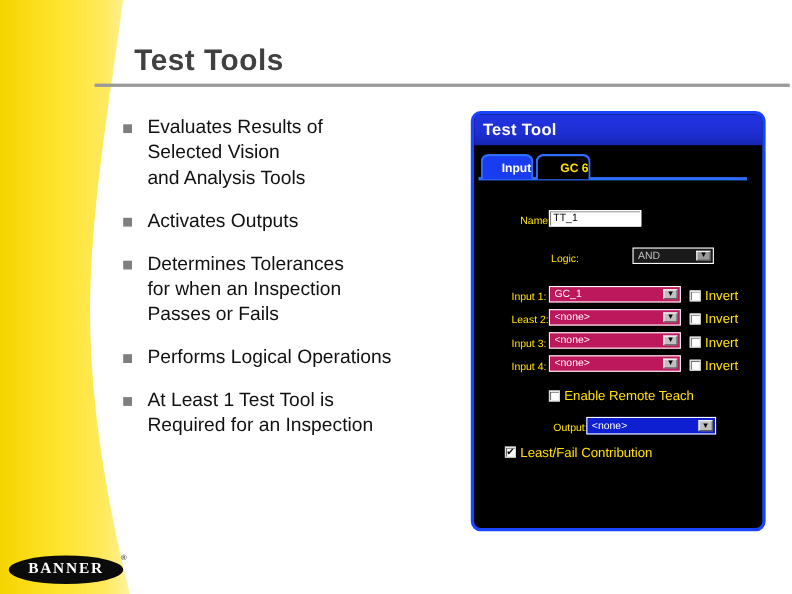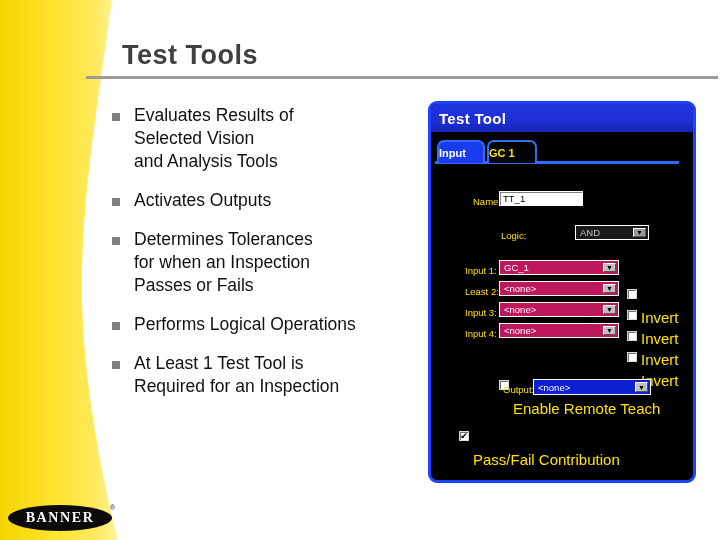--- a/index.html
+++ b/index.html
@@ -119,21 +119,21 @@
   #tabstrip {
     position: absolute;
     left: 0; top: 33px;
     width: 100%; height: 27px;
   }
   .tab {
     position: absolute;
     top: 3px;
     height: 23px;
     border-radius: 7px 7px 0 0;
-    display: flex; align-items: center; justify-content: flex-start;
+    display: flex; align-items: center; justify-content: flex-end;
     font-size: 11px;
     font-weight: bold;
     box-sizing: border-box;
   }
   .tab.active {
     left: 6px; width: 48px;
     background: #1a3cf0;
     color: #ffffff;
     border: 2px solid #2f6dff;
     border-bottom: none;
@@ -223,23 +223,22 @@
     border: 1px solid #d8d8d8;
     box-shadow: inset 1px 1px 0 #707070;
     box-sizing: border-box;
     margin-right: 4px;
     flex: 0 0 10px;
     display: flex; align-items: center; justify-content: center;
     font-size: 9px; color: #000000; line-height: 1;
   }
   .check .ctext {
     color: #ffe000;
-    font-size: 15px;
+    font-size: 12px;
     white-space: nowrap;
-    margin-top: 47px;
   }
 </style>
 </head>
 <body>
 
 <div id="slide">
 
   <div id="stripe-wrap">
     <svg width="135" height="540" viewBox="0 0 135 540" xmlns="http://www.w3.org/2000/svg">
       <defs>
@@ -294,21 +293,21 @@
 
     <div id="dialog-titlebar">
       <span id="dialog-title">Test Tool</span>
     </div>
 
     <div id="tabstrip">
       <div class="tab active">
         <span>Input</span>
       </div>
       <div class="tab inactive">
-        <span>GC  1</span>
+        <span>GC  6</span>
       </div>
     </div>
     <div id="tab-underline"></div>
 
     <div id="dialog-body">
 
       <span class="lbl" style="left:42px; top:30px;">Name</span>
       <div class="textbox" style="left:68px; top:25px; width:84px; height:15px;">
         <span>TT_1</span>
       </div>
@@ -365,19 +364,19 @@
       </div>
 
       <span class="lbl" style="left:72px; top:218px;">Output:</span>
       <div class="combo hl" style="left:102px; top:213px; width:118px; height:16px;">
         <span class="val">&lt;none&gt;</span>
         <span class="arrow">▼</span>
       </div>
 
       <div class="check" style="left:28px; top:238px;">
         <span class="box">✔</span>
-        <span class="ctext">Pass/Fail Contribution</span>
+        <span class="ctext">Least/Fail Contribution</span>
       </div>
 
     </div>
   </div>
 
 </div>
 
 </body></html>

